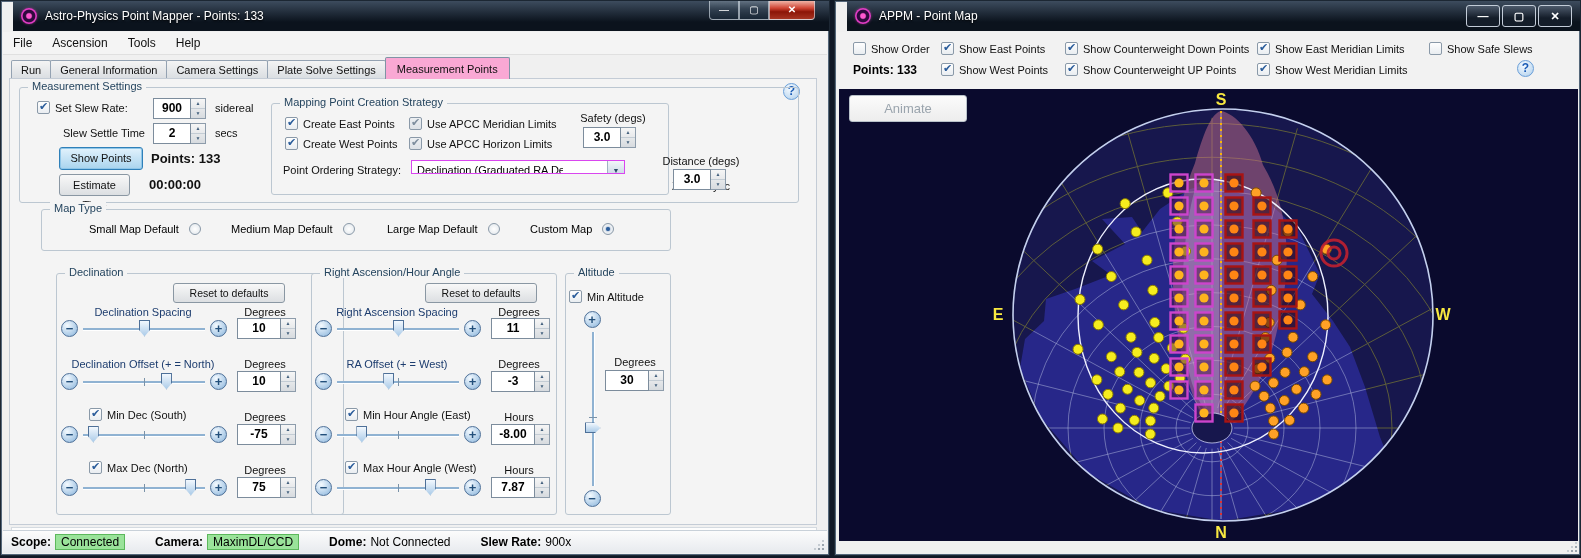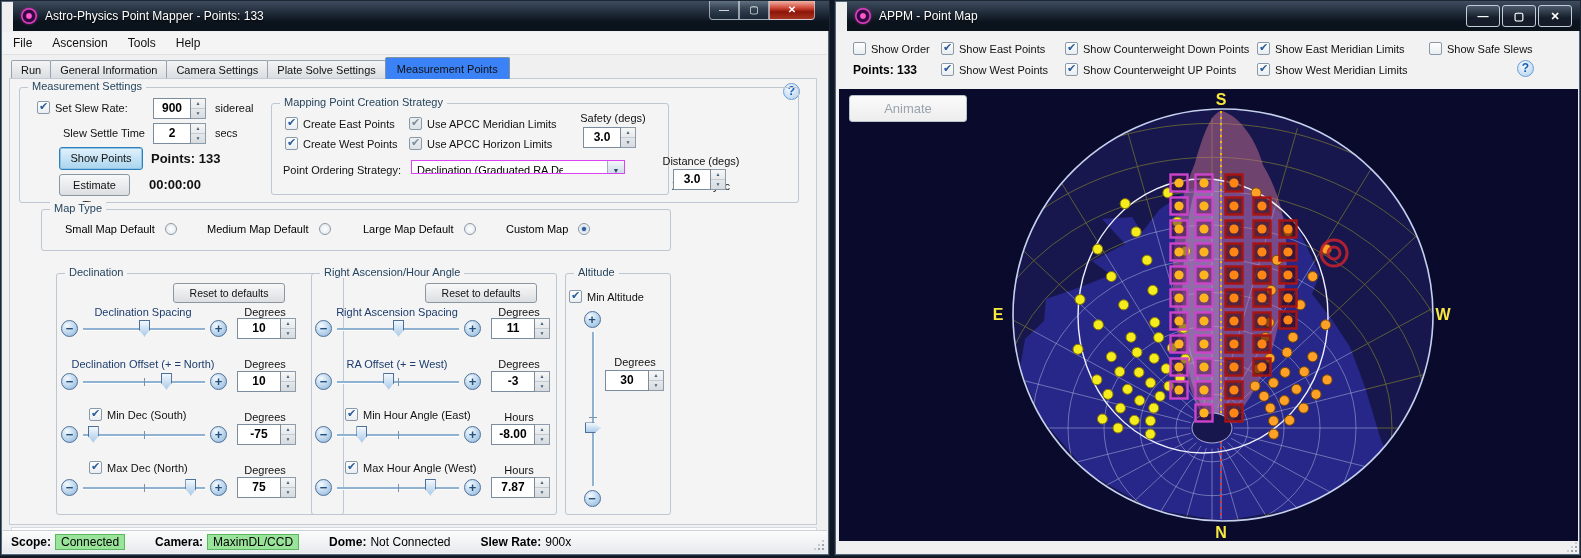--- a/index.html
+++ b/index.html
@@ -34,41 +34,41 @@
   
   #left-win { left:0; top:0; width:830px; height:556px; }
   .menubar { position:absolute; top:31px; left:2px; right:2px; height:23px;
              background:#f4f4f4; border-bottom:1px solid #e0e0e0; display:flex;
              align-items:center; font-size:12px; color:#111; }
   .menu-item { padding:3px 10px; }
   .tabstrip { position:absolute; top:57px; left:10px; height:21px; display:flex; align-items:flex-end; }
   .tab { font-size:11px; padding:3px 9px 3px; border:1px solid #94a2b2; border-bottom:none;
          background:linear-gradient(#f4f4f4,#d9dde1); color:#111; margin-right:-1px;
          border-radius:2px 2px 0 0; position:relative; }
-  .tab.active { background:#3b82f6; padding:5px 11px 4px; top:0px; z-index:3;
+  .tab.active { background:#f9a8d4; padding:5px 11px 4px; top:0px; z-index:3;
                 border-color:#8093a5; }
   .content { position:absolute; top:77px; left:8px; width:808px; height:447px;
              background:#f4f4f4; border:1px solid #c4ccd6; }
   .groupbox { position:absolute; border:1px solid #bcc7d1; border-radius:3px; }
   .gb-title { position:absolute; top:-8px; left:8px; background:#f4f4f4; padding:0 4px;
               font-size:11px; color:#25455f; white-space:nowrap; }
   .lbl { position:absolute; font-size:11px; color:#111; white-space:nowrap; }
   .lbl.navy { color:#1c3c6e; }
   .lbl.center { text-align:center; }
   .bold { font-weight:bold; }
 
   
   .cb { position:absolute; display:flex; align-items:center; gap:5px; font-size:11px; color:#111; white-space:nowrap; }
   .cbox { width:13px; height:13px; flex:none; border:1px solid #8a99a8; border-radius:2px;
           background:linear-gradient(#fefefe,#e9edf1); position:relative; }
   .cbox.on::after { content:"✔"; position:absolute; left:1px; top:-2px; font-size:11px; color:#2b5d9b; }
   .cbox.dim { background:linear-gradient(#eceff2,#dde2e7); }
   .cbox.dim.on::after { color:#7d8e9e; }
   
-  .radio-item { position:absolute; display:flex; align-items:flex-end; gap:10px; font-size:11px; }
+  .radio-item { position:absolute; display:flex; align-items:flex-end; gap:10px; font-size:11px;margin-left:24px; }
   .rdot { width:12px; height:12px; border:1px solid #8a99a8; border-radius:50%;
           background:radial-gradient(#fff,#dfe5ea); position:relative; }
   .rdot.on::after { content:""; position:absolute; left:3px; top:3px; width:4px; height:4px;
                     border-radius:50%; background:#2b5d9b; box-shadow:0 0 2px #2b5d9b; }
 
   
   .spin { position:absolute; display:flex; height:21px; }
   .spin-val { border:1px solid #7c8c9c; background:#fff; font-size:12px; font-weight:bold;
               text-align:center; line-height:19px; width:38px; }
   .spin-val.wide { width:44px; }

